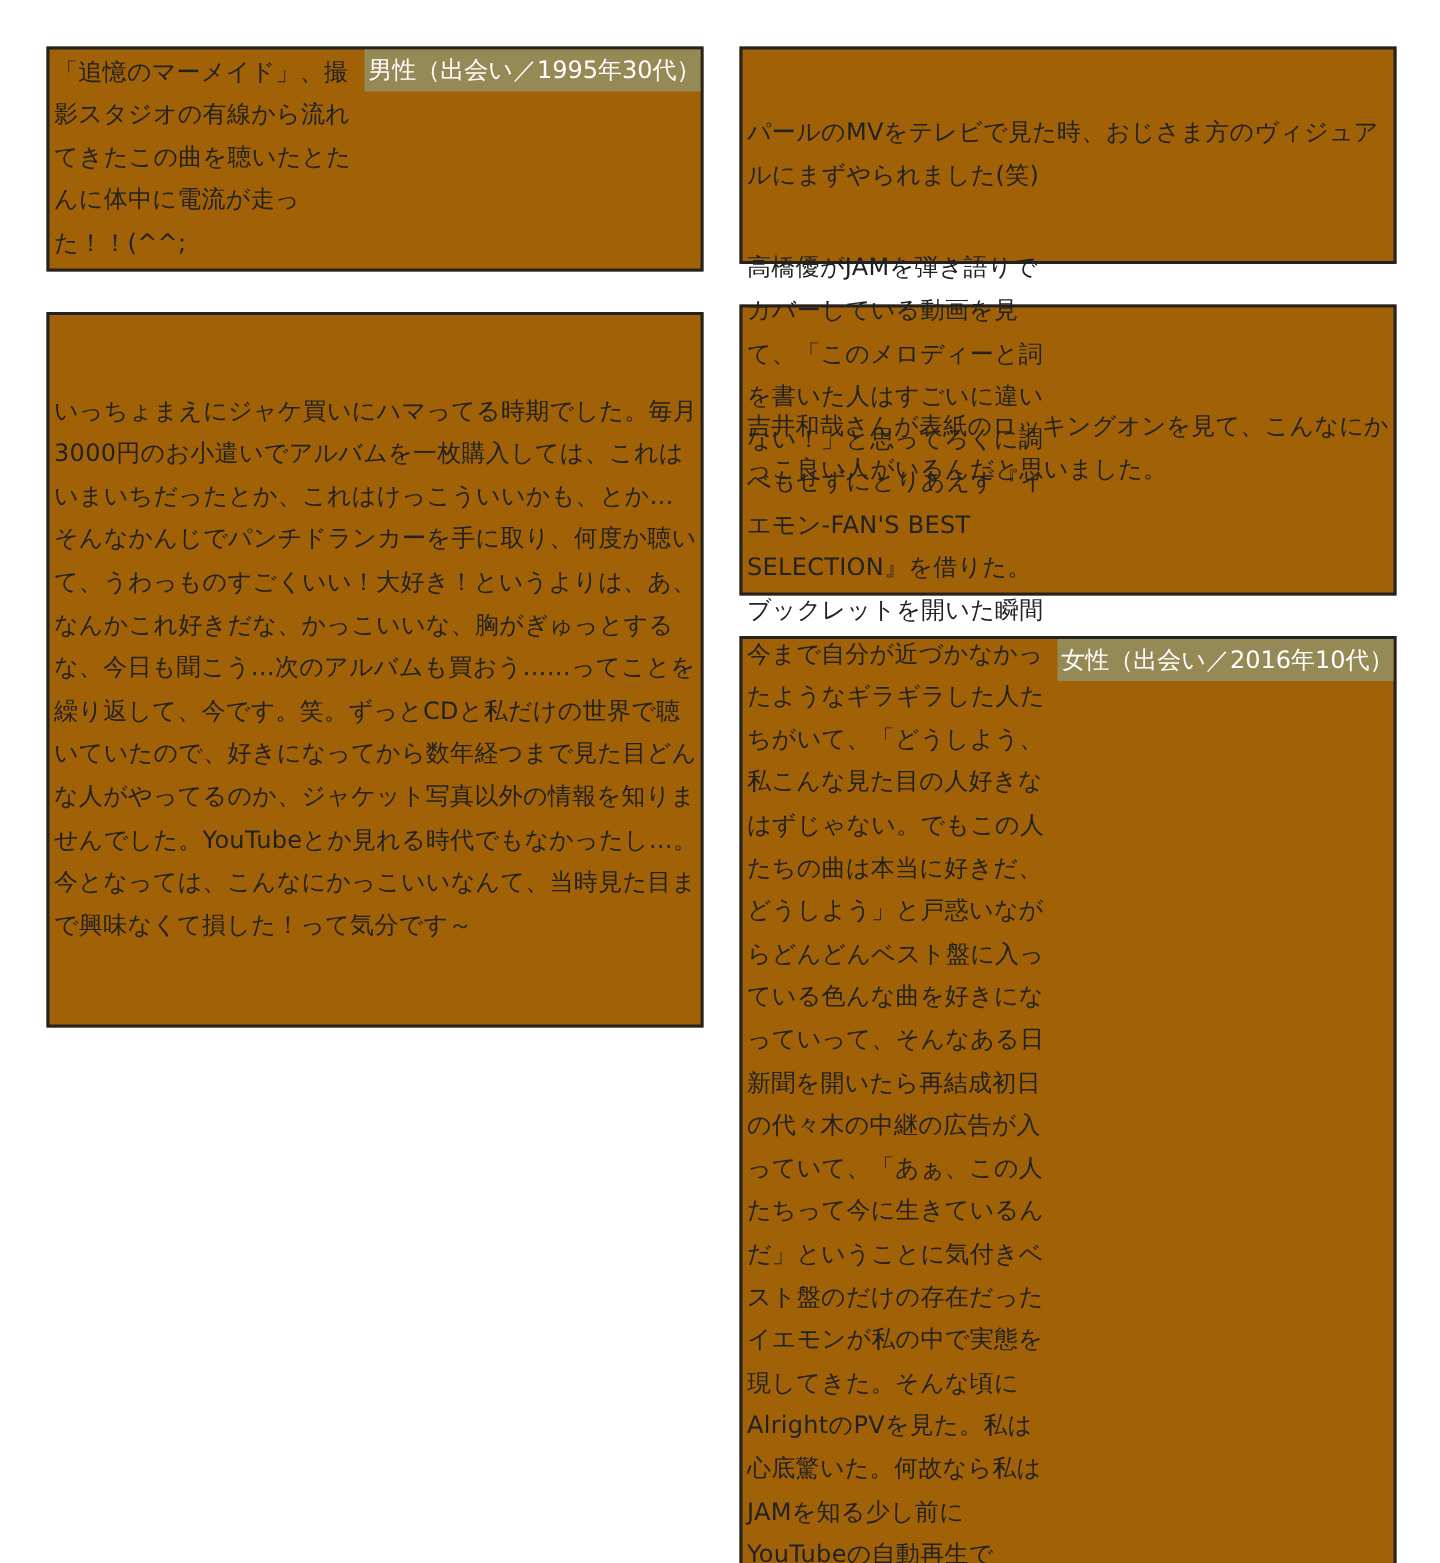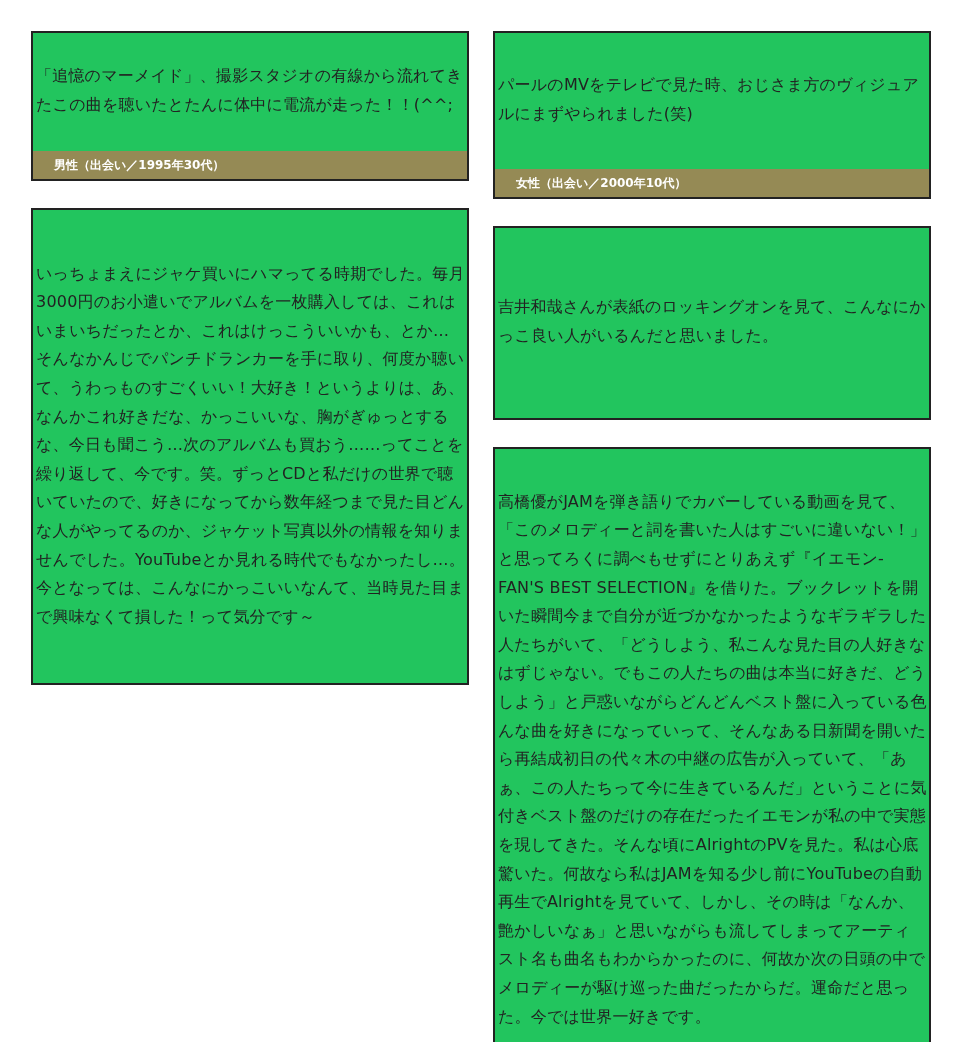--- a/index.html
+++ b/index.html
@@ -1,44 +1,43 @@
 <!DOCTYPE html>
 <html><head>
 <meta charset="utf-8">
 <style>
   html, body { margin: 0; padding: 0; background: #ffffff; }
   body { width: 960px; height: 1042px; position: relative; overflow: hidden;
          font-family: "DejaVu Sans", "Liberation Sans", sans-serif; color: #222; }
   .col { position: absolute; top: 31px; width: 438px; }
   .col.left { left: 31px; }
   .col.right { left: 493px; }
-  .card { border: 2px solid #222; box-sizing: border-box; background: #22c55e;
-          margin-bottom: 27px; display: flex; flex-direction: column; }
+  .card { border: 2px solid #222; box-sizing: border-box; background: #a16207;
+          margin-bottom: 27px; display: flex; flex-direction: row; }
   .card .body { padding: 14px 2px 16px 3px; font-size: 16px; line-height: 28.6px;
                 letter-spacing: 0.2px; flex: 1; display: flex; align-items: center; }
-  .card .footer { background: #958a55; color: #ffffff; font-size: 12px;
-                  height: 28px; line-height: 28px; padding-left: 21px; font-weight: bold; }
+  .card .footer { background: #958a55; color: #ffffff; font-size: 16px;
+                  height: 28px; line-height: 28px; padding-left: 3px; }
 </style>
 </head>
 <body>
 
 <div class="col left">
   <div class="card" style="height:150px;">
     <div class="body">「追憶のマーメイド」、撮影スタジオの有線から流れてきたこの曲を聴いたとたんに体中に電流が走った！！(^^;</div>
     <div class="footer">男性（出会い／1995年30代）</div>
   </div>
   <div class="card" style="height:477px;">
     <div class="body">いっちょまえにジャケ買いにハマってる時期でした。毎月3000円のお小遣いでアルバムを一枚購入しては、これはいまいちだったとか、これはけっこういいかも、とか…そんなかんじでパンチドランカーを手に取り、何度か聴いて、うわっものすごくいい！大好き！というよりは、あ、なんかこれ好きだな、かっこいいな、胸がぎゅっとするな、今日も聞こう…次のアルバムも買おう……ってことを繰り返して、今です。笑。ずっとCDと私だけの世界で聴いていたので、好きになってから数年経つまで見た目どんな人がやってるのか、ジャケット写真以外の情報を知りませんでした。YouTubeとか見れる時代でもなかったし…。今となっては、こんなにかっこいいなんて、当時見た目まで興味なくて損した！って気分です～</div>
   </div>
 </div>
 
 <div class="col right">
-  <div class="card" style="height:168px;">
+  <div class="card" style="height:145px;">
     <div class="body">パールのMVをテレビで見た時、おじさま方のヴィジュアルにまずやられました(笑)</div>
-    <div class="footer">女性（出会い／2000年10代）</div>
   </div>
   <div class="card" style="height:194px;">
     <div class="body">吉井和哉さんが表紙のロッキングオンを見て、こんなにかっこ良い人がいるんだと思いました。</div>
   </div>
   <div class="card" style="height:655px;justify-content:center;">
     <div class="body">高橋優がJAMを弾き語りでカバーしている動画を見て、「このメロディーと詞を書いた人はすごいに違いない！」と思ってろくに調べもせずにとりあえず『イエモン-FAN'S BEST SELECTION』を借りた。ブックレットを開いた瞬間今まで自分が近づかなかったようなギラギラした人たちがいて、「どうしよう、私こんな見た目の人好きなはずじゃない。でもこの人たちの曲は本当に好きだ、どうしよう」と戸惑いながらどんどんベスト盤に入っている色んな曲を好きになっていって、そんなある日新聞を開いたら再結成初日の代々木の中継の広告が入っていて、「あぁ、この人たちって今に生きているんだ」ということに気付きベスト盤のだけの存在だったイエモンが私の中で実態を現してきた。そんな頃にAlrightのPVを見た。私は心底驚いた。何故なら私はJAMを知る少し前にYouTubeの自動再生でAlrightを見ていて、しかし、その時は「なんか、艶かしいなぁ」と思いながらも流してしまってアーティスト名も曲名もわからかったのに、何故か次の日頭の中でメロディーが駆け巡った曲だったからだ。運命だと思った。今では世界一好きです。</div>
     <div class="footer">女性（出会い／2016年10代）</div>
   </div>
 </div>
 

